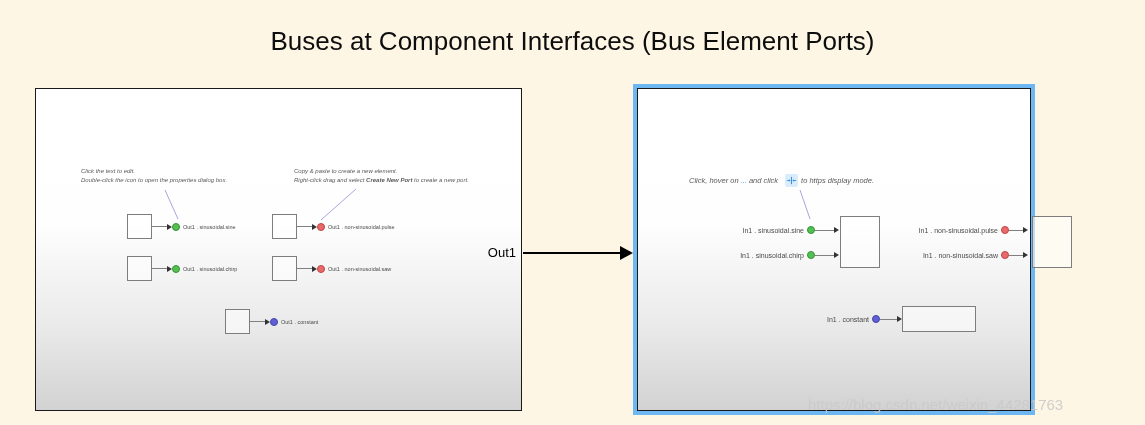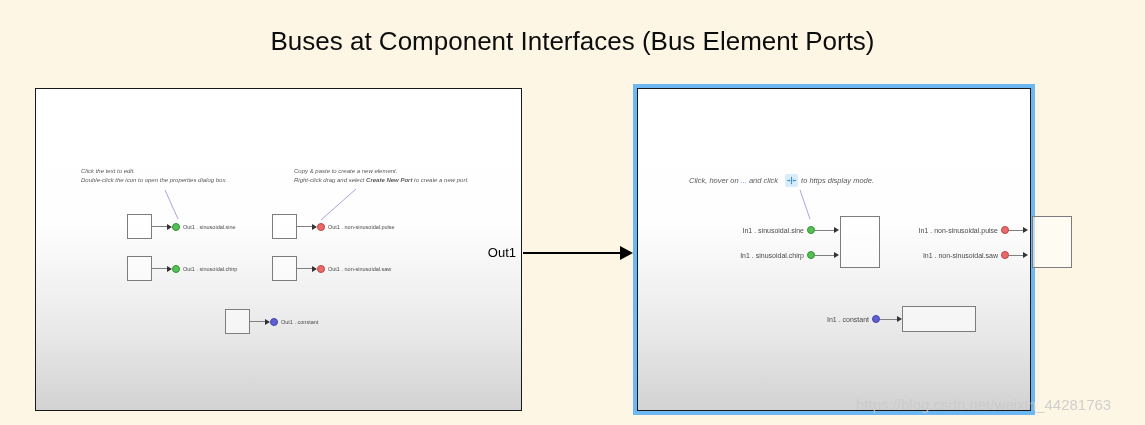--- a/index.html
+++ b/index.html
@@ -80,21 +80,21 @@
   #out1-label { left:458px; top:245px; width:58px; text-align:right; }
   #in1-label  { left:647px; top:245px; }
   .conn-line { position:absolute; left:523px; top:252px; width:99px; height:2px; background:#000; }
   .conn-ah {
     position:absolute; left:620px; top:246px; width:0; height:0;
     border-left:13px solid #000; border-top:7px solid transparent;
     border-bottom:7px solid transparent;
   }
 
   .watermark {
-    position:absolute; left:856px; top:396px; z-index:5;
+    position:absolute; left:808px; top:396px; z-index:5;
     font-size:15px; color:rgba(202,202,202,0.88); white-space:nowrap;
   }
 </style>
 </head>
 <body>
 
 <div class="title">Buses at Component Interfaces (Bus Element Ports)</div>
 
 <div class="subsys" id="left-subsys">
   <svg class="leader-svg" width="487" height="322">

